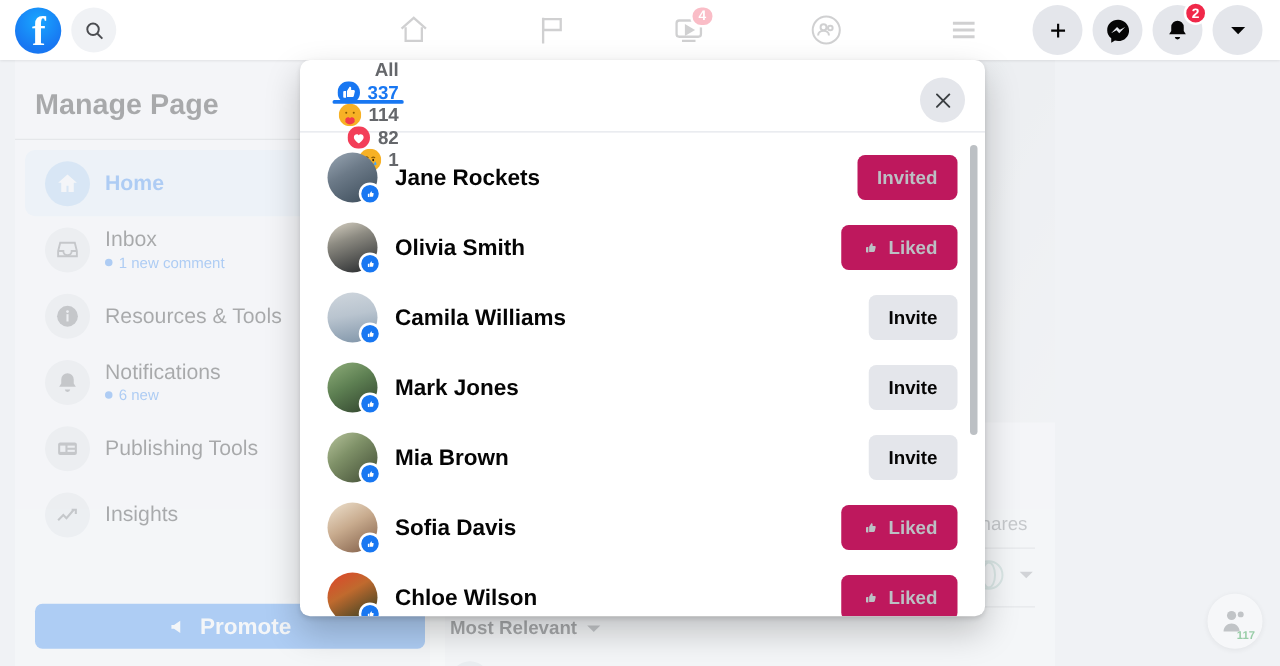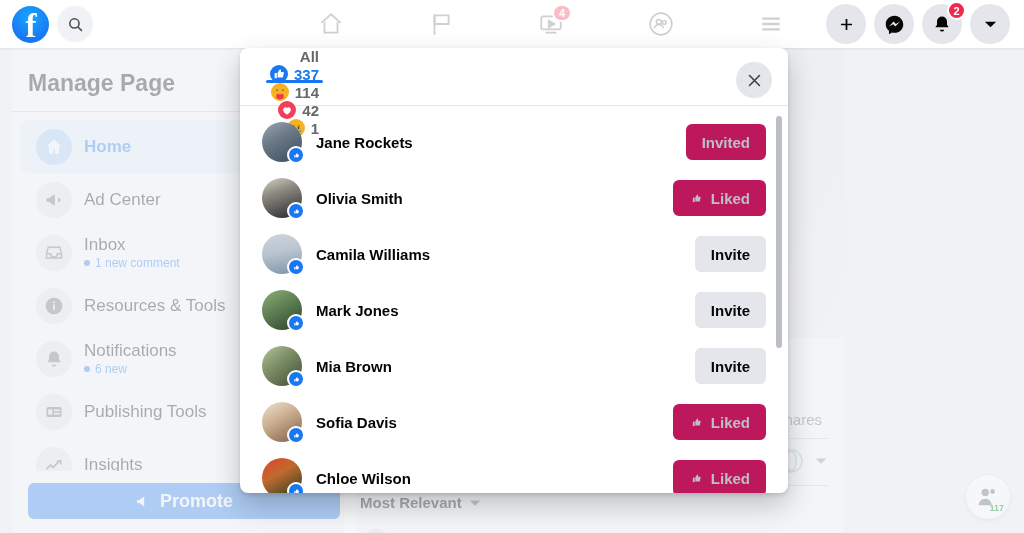--- a/index.html
+++ b/index.html
@@ -169,21 +169,21 @@
   }
   .av-wrap { position:relative; width:40px; height:40px; flex:0 0 auto; }
   .av {
     width:40px; height:40px; border-radius:50%; display:block;
     background-size:cover; background-position:center;
   }
   .av-badge {
     position:absolute; right:-3px; bottom:-2px; width:18px; height:18px; border-radius:50%;
     background:#1877f2; border:2px solid #fff; display:flex; align-items:center; justify-content:center;
   }
-  .rname { flex:1; font-size:15px; color:#050505; font-weight:600; }
+  .rname { flex:1; font-size:18px; color:#050505; font-weight:600; }
   .act {
     border:none; border-radius:6px; height:36px; padding:0 16px; cursor:pointer;
     font-size:15px; font-weight:bold; display:flex; align-items:center; gap:7px;
     background:#e4e6eb; color:#050505;
   }
   .act.muted { color:#bcc0c4; background:#be185d; cursor:default; }
   .act.muted svg { fill:#bcc0c4; }
 
   .mscroll {
     position:absolute; right:6px; top:10px; width:6px; height:232px;
@@ -282,30 +282,20 @@
         <span class="sb-ic">
           <svg width="20" height="20" viewBox="0 0 24 24" fill="#ffffff">
               <path d="M12 3l9 8h-3v9h-5v-6H11v6H6v-9H3z"></path>
             </svg>
         </span>
         <span class="sb-txt">
             <span class="sb-label">Home</span>
           </span>
       </div>
 
-      <div class="sb-item">
-        <span class="sb-ic">
-          <svg width="20" height="20" viewBox="0 0 24 24" fill="#65676b">
-              <path d="M3 10v4h3l7 5V5L6 10H3zm14-1v6c1.6-.5 2.8-1.6 2.8-3s-1.2-2.5-2.8-3z"></path>
-            </svg>
-        </span>
-        <span class="sb-txt">
-            <span class="sb-label">Ad Center</span>
-          </span>
-      </div>
 
       <div class="sb-item">
         <span class="sb-ic">
           <svg width="20" height="20" viewBox="0 0 24 24" fill="none" stroke="#65676b" stroke-width="1.8">
               <path d="M3 13l2-8h14l2 8v5H3z"></path>
               <path d="M3 13h5a4 4 0 008 0h5"></path>
             </svg>
         </span>
         <span class="sb-txt">
           <span class="sb-label">Inbox</span>
@@ -481,21 +471,21 @@
             <path d="M20.6 13.5c1 1.6.3 3.6-1.4 4.1l-2.4.7 1-5.4 2.8.6z" fill="#f7b125"></path>
           </svg>
           <span class="cnt">114</span>
         </div>
 
         <div class="tab">
           <svg class="rx" viewBox="0 0 24 24">
             <circle cx="12" cy="12" r="12" fill="#f33e58"></circle>
             <path d="M12 18.2s-5.2-3.2-5.2-6.6c0-1.9 1.5-3.2 3.1-3.2 1 0 1.8.5 2.1 1.2.3-.7 1.1-1.2 2.1-1.2 1.6 0 3.1 1.3 3.1 3.2 0 3.4-5.2 6.6-5.2 6.6z" fill="#fff"></path>
           </svg>
-          <span class="cnt">42</span>
+          <span class="cnt">82</span>
         </div>
 
         <div class="tab">
           <svg class="rx" viewBox="0 0 24 24">
             <circle cx="12" cy="12" r="12" fill="#f7b125"></circle>
             <path d="M7 9.5c.8-.8 2.2-.8 3 0M14 9.5c.8-.8 2.2-.8 3 0" stroke="#8a5a00" stroke-width="1.3" fill="none" stroke-linecap="round"></path>
             <ellipse cx="8.6" cy="12" rx="1" ry="1.3" fill="#3b2300"></ellipse>
             <ellipse cx="15.4" cy="12" rx="1" ry="1.3" fill="#3b2300"></ellipse>
             <path d="M9 18c.8-1.2 4.2-1.2 6 0" stroke="#3b2300" stroke-width="1.3" fill="none" stroke-linecap="round"></path>
             <path d="M17.6 13.2c.9 1.5 1.3 2.4 1.3 3.1a1.35 1.35 0 11-2.7 0c0-.7.5-1.6 1.4-3.1z" fill="#4aa3f0"></path>

